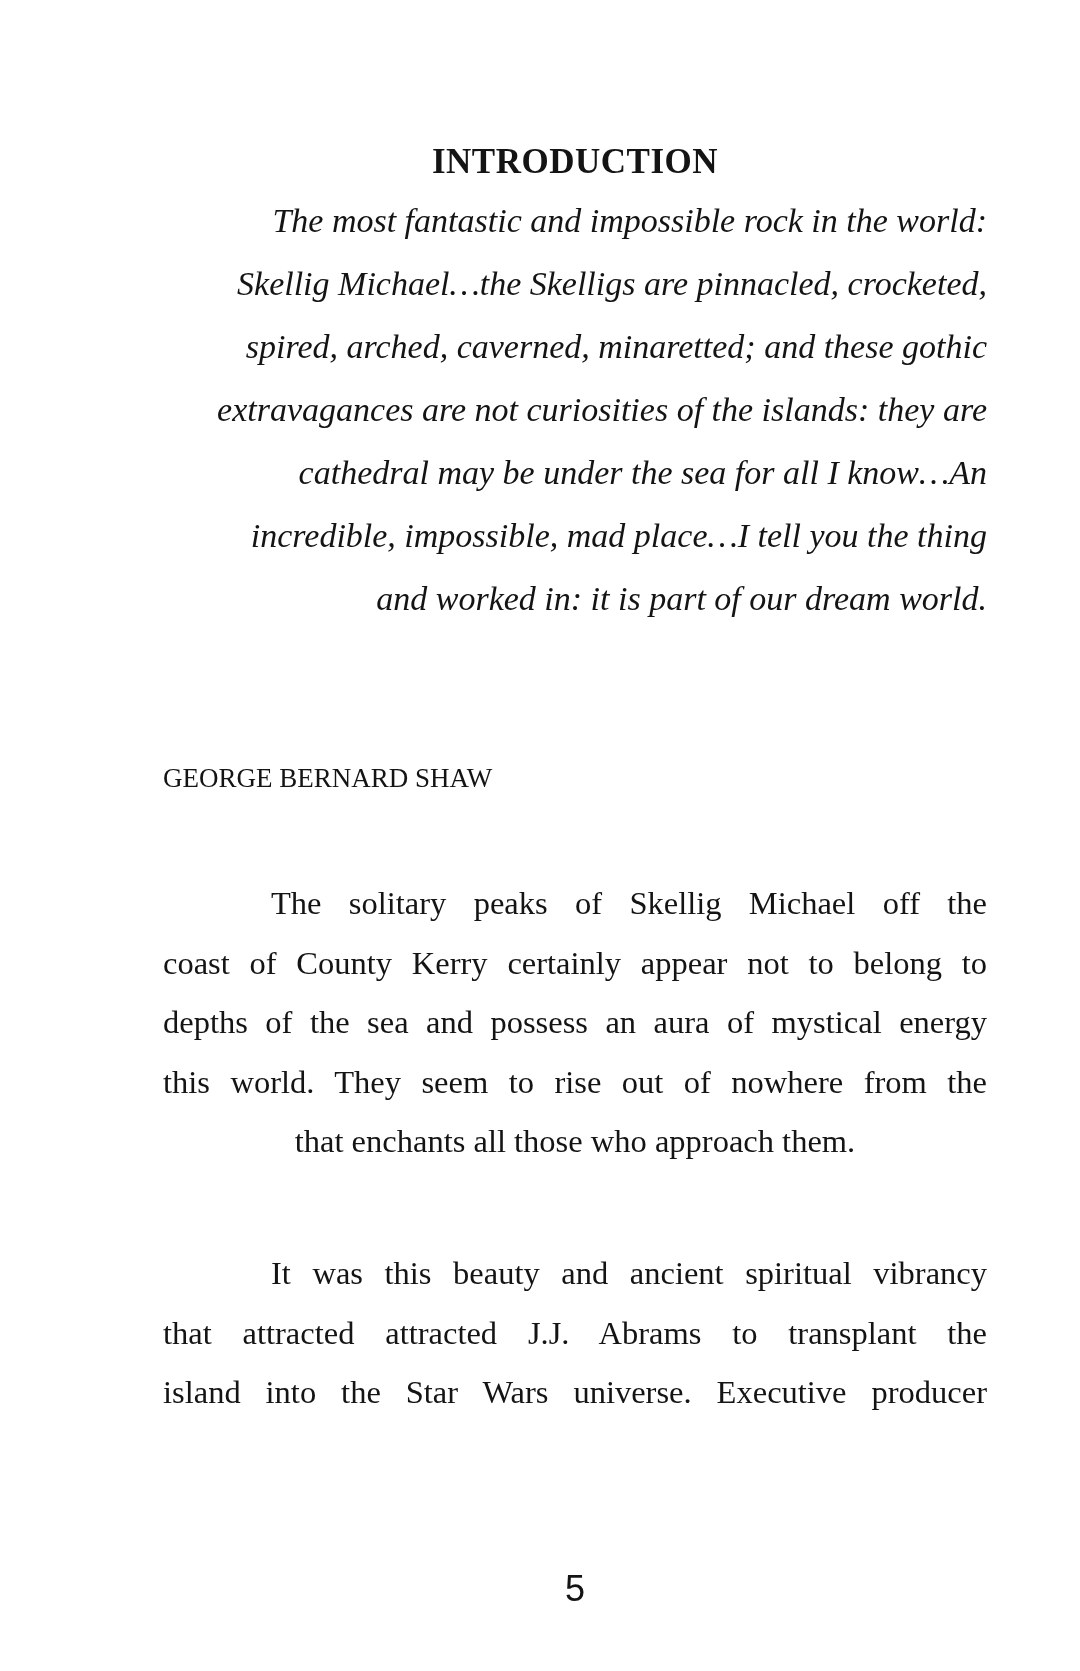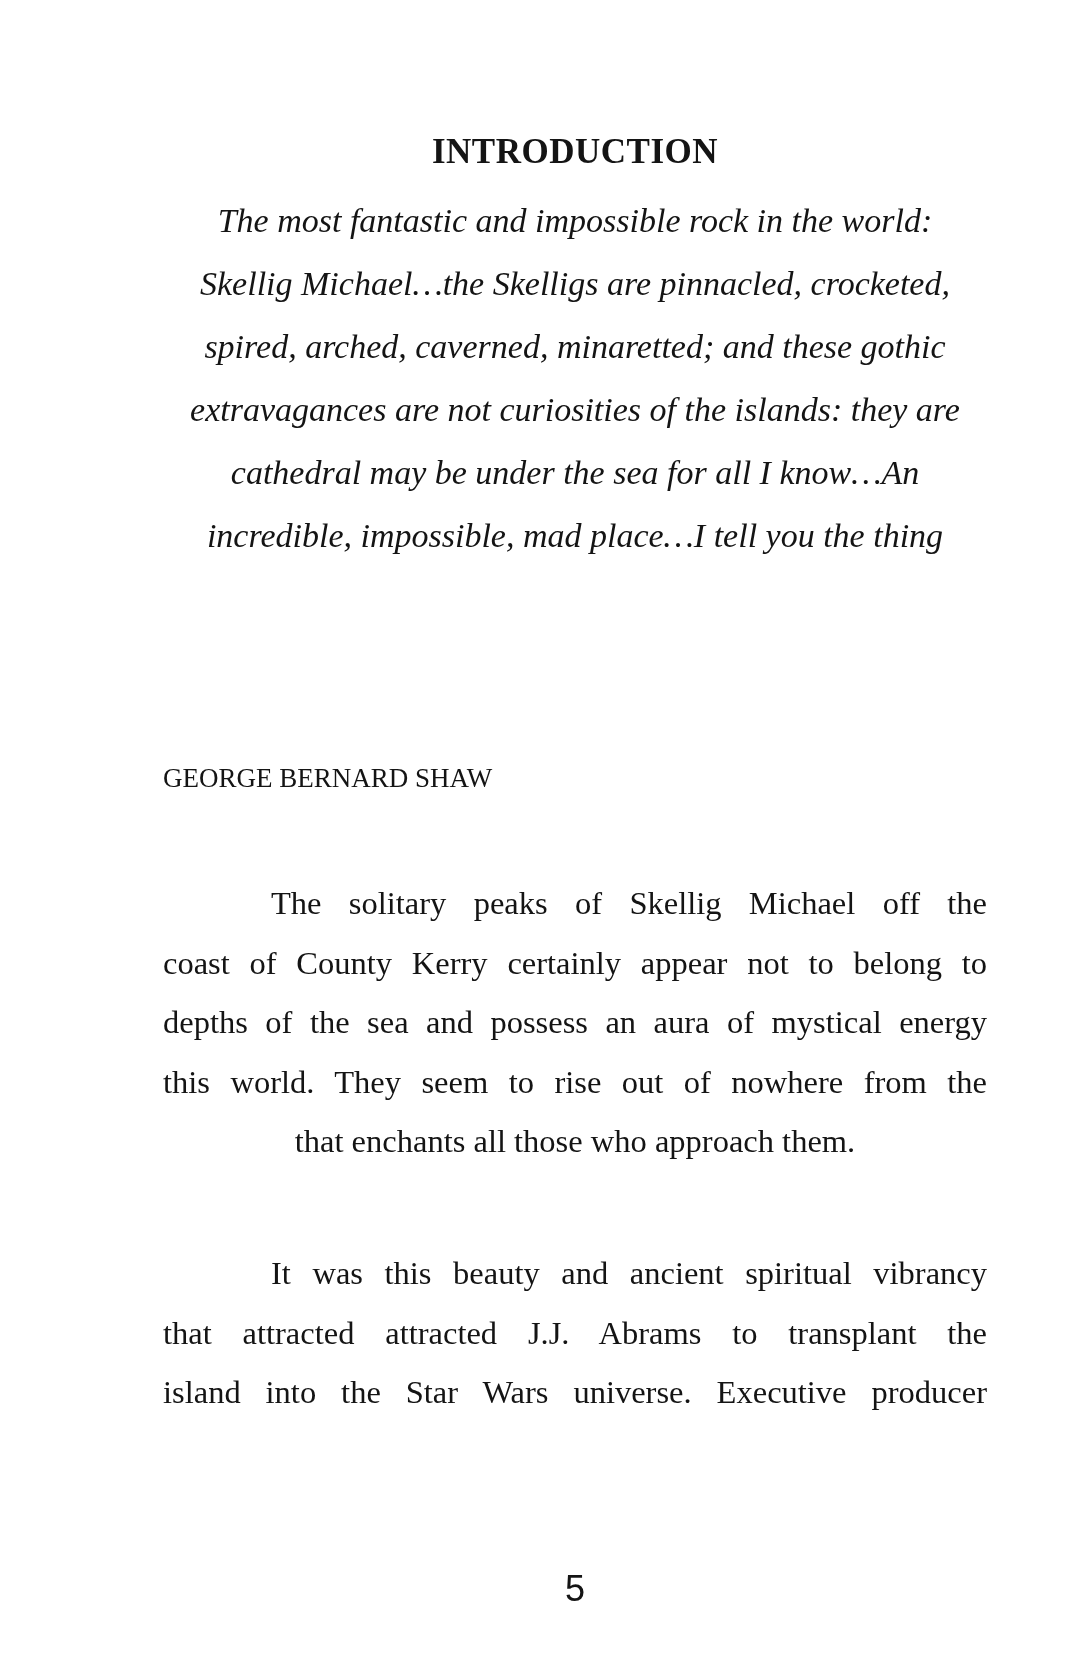--- a/index.html
+++ b/index.html
@@ -19,36 +19,36 @@
   .content {
     position: absolute;
     left: 163px;
     width: 824px;
     top: 0;
     height: 100%;
   }
   .title {
     position: absolute;
     left: 0; right: 0;
-    top: 120px;
+    top: 130px;
     margin: 0;
     font-size: 35px;
     font-weight: bold;
     line-height: 63px;
     text-align: center;
     letter-spacing: 0.5px;
   }
   .quote {
     position: absolute;
     left: 0; right: 0;
     top: 189px;
     font-style: italic;
     font-size: 34px;
     line-height: 63px;
-    text-align: center;
+    text-align: right;
   }
   .attribution {
     position: absolute;
     left: 0; right: 0;
     top: 747px;
     font-size: 27px;
     line-height: 63px;
     text-align: left;
   }
   .para {
@@ -87,20 +87,21 @@
 
     <h1 class="title">INTRODUCTION</h1>
 
     <div class="quote">
       <div>The most fantastic and impossible rock in the world:</div>
       <div>Skellig Michael…the Skelligs are pinnacled, crocketed,</div>
       <div>spired, arched, caverned, minaretted; and these gothic</div>
       <div>extravagances are not curiosities of the islands: they are</div>
       <div>cathedral may be under the sea for all I know…An</div>
       <div>incredible, impossible, mad place…I tell you the thing</div>
+      <div>and worked in: it is part of our dream world.</div>
     </div>
 
     <div class="attribution">GEORGE BERNARD SHAW</div>
 
     <div class="para para1">
       <div class="jline first">The solitary peaks of Skellig Michael off the</div>
       <div class="jline">coast of County Kerry certainly appear not to belong to</div>
       <div class="jline">depths of the sea and possess an aura of mystical energy</div>
       <div class="jline">this world. They seem to rise out of nowhere from the</div>
       <div class="lline">that enchants all those who approach them.</div>

